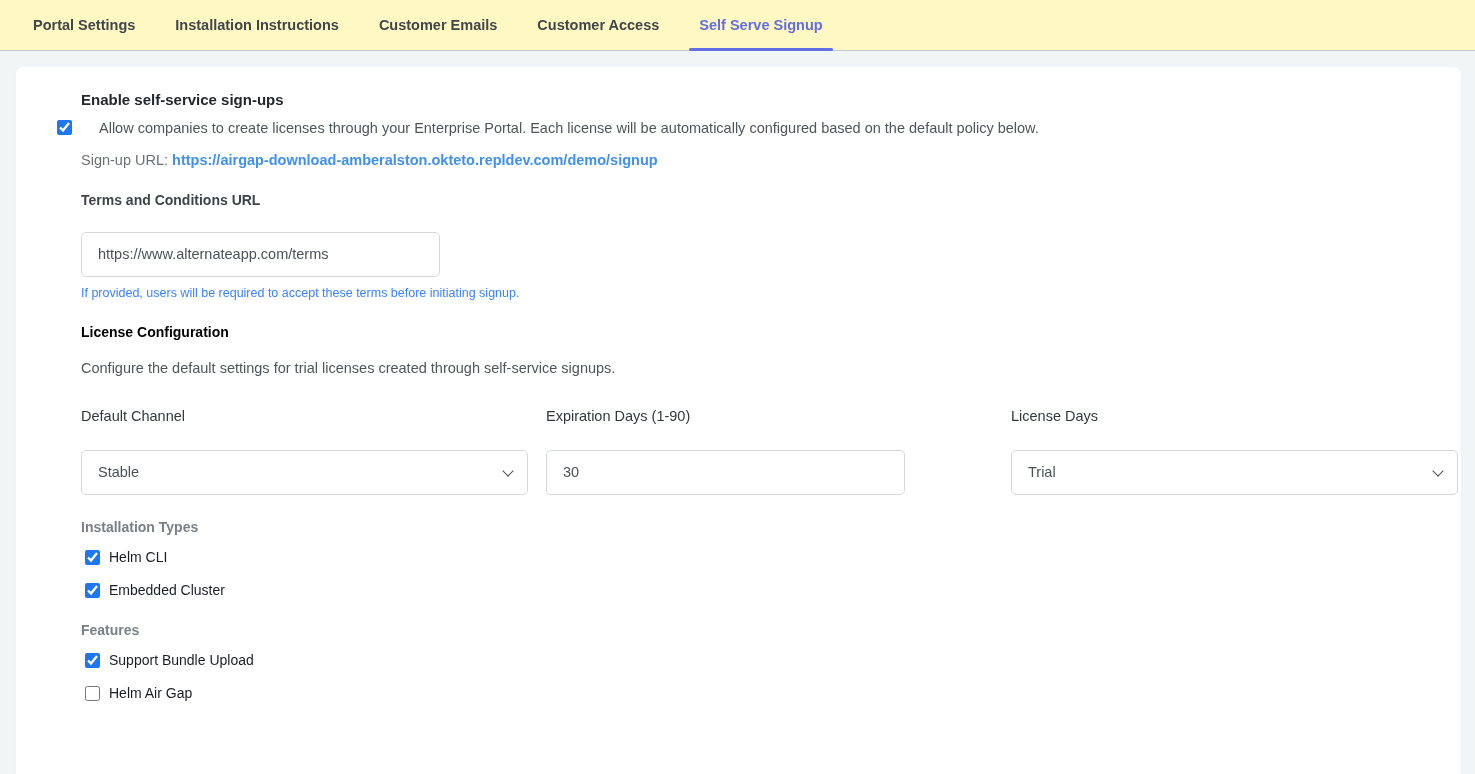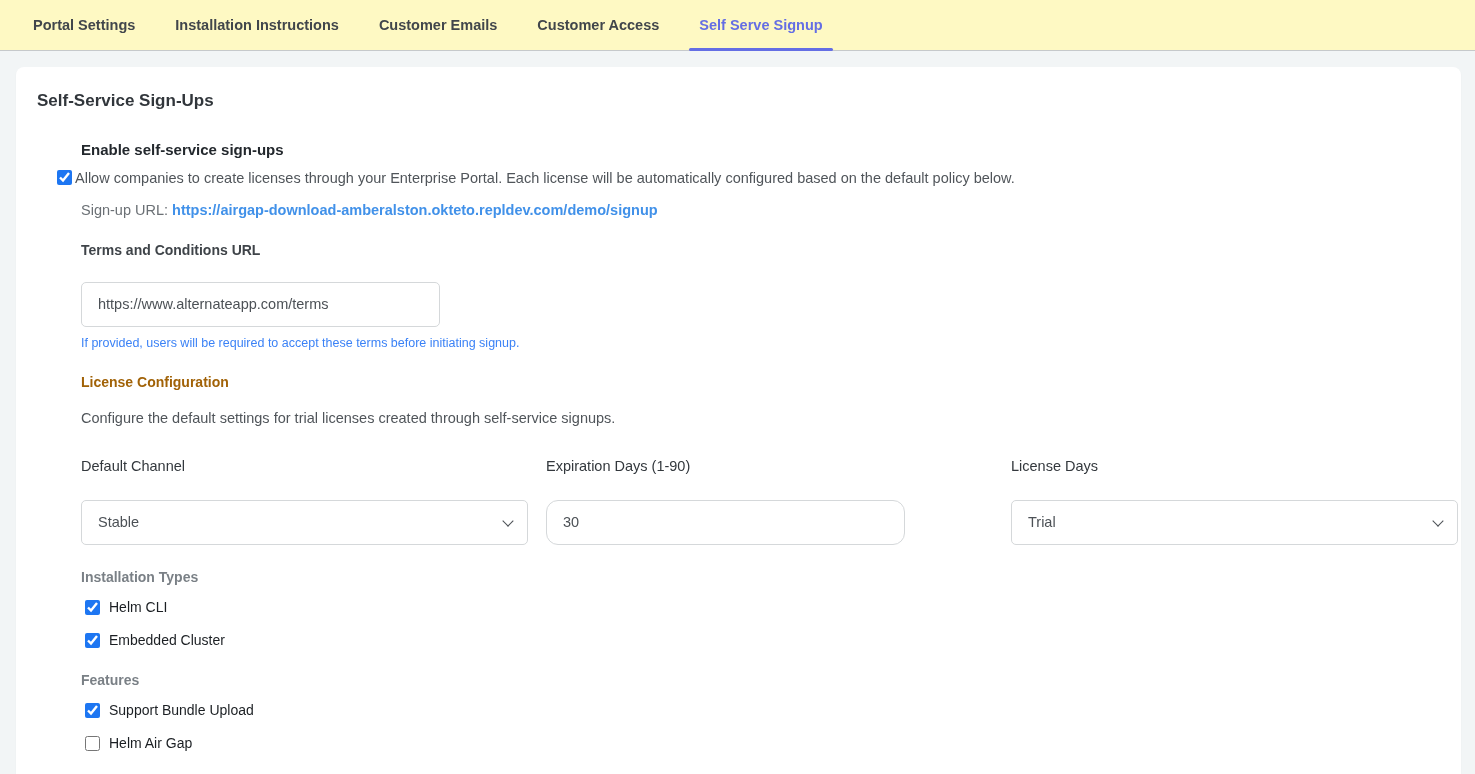--- a/index.html
+++ b/index.html
@@ -60,21 +60,21 @@
 
   .section-heading {
     font-size:15px;
     font-weight:700;
     color:#23282d;
     margin-bottom:11px;
   }
   .check-desc-row {
     display:flex;
     align-items:flex-start;
-    gap:3px;
+    gap:27px;
     margin-left:-24px;
     margin-bottom:13px;
   }
   input[type=checkbox] {
     width:15px; height:15px;
     accent-color:#1d76f2;
     margin-top:1px;
     flex:0 0 auto;
     cursor:pointer;
   }
@@ -110,33 +110,33 @@
     outline:none;
     display:block;
   }
   .terms-input { margin-top:24px; margin-bottom:9px; }
 
   .helper-text { font-size:12.5px; color:#3b82f6; margin-bottom:24px; }
 
   .section-label-dark {
     font-size:14px;
     font-weight:700;
-    color:#a16207;
+    color:#000000;
     margin-bottom:20px;
   }
   .config-desc { font-size:14.5px; color:#50555a; margin-bottom:32px; }
 
   .field-row {
     display:grid;
     grid-template-columns:repeat(3, 447px);
     column-gap:18px;
     margin-bottom:24px;
   }
   .select-wrap { position:relative; width:447px; margin-top:26px; }
-  .field-col .text-input { margin-top:26px;border-radius:12px; }
+  .field-col .text-input { margin-top:26px; }
   select.select-box {
     appearance:none;
     -webkit-appearance:none;
     width:100%;
     cursor:pointer;
   }
   .chevron {
     position:absolute;
     right:16px; top:17px;
     width:8px; height:8px;
@@ -163,21 +163,20 @@
 
 <nav class="tabbar">
   <div class="tab">Portal Settings</div>
   <div class="tab">Installation Instructions</div>
   <div class="tab">Customer Emails</div>
   <div class="tab">Customer Access</div>
   <div class="tab active">Self Serve Signup</div>
 </nav>
 
 <main class="card">
-  <h1 class="card-title">Self-Service Sign-Ups</h1>
 
   <div class="indent">
 
     <h2 class="section-heading">Enable self-service sign-ups</h2>
     <div class="check-desc-row">
       <input type="checkbox" checked="" style="">
       <span class="desc-text">Allow companies to create licenses through your Enterprise Portal. Each license will be automatically configured based on the default policy below.</span>
     </div>
     <div class="signup-row">
       <span>Sign-up URL:</span>

